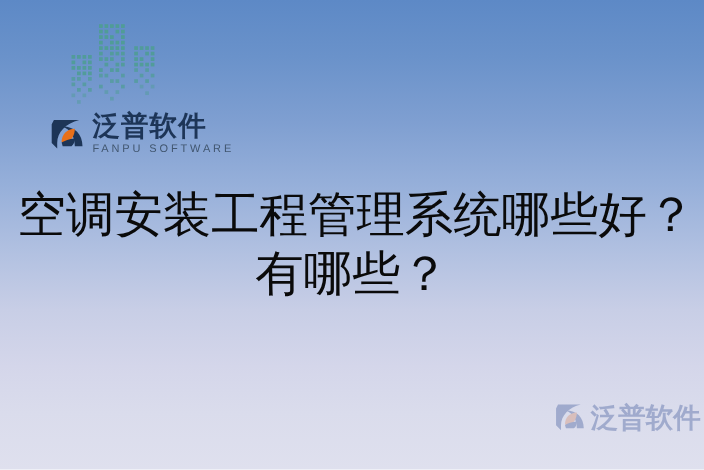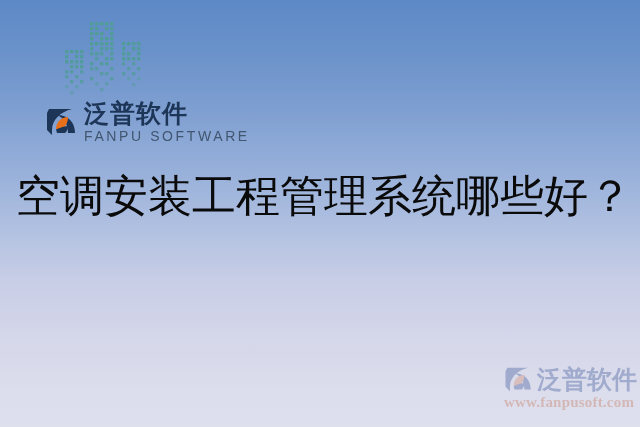--- a/index.html
+++ b/index.html
@@ -66,21 +66,21 @@
     font-family: "Liberation Sans", "DejaVu Sans", sans-serif;
     font-size: 25px;
     font-weight: 700;
     color: #1d3557;
     letter-spacing: 1px;
     white-space: nowrap;
   }
   #brand-en {
     margin-top: 3px;
     font-family: "Liberation Sans", sans-serif;
-    font-size: 14px;
+    font-size: 10px;
     font-weight: 400;
     color: #41566f;
     letter-spacing: 2.6px;
     white-space: nowrap;
   }
 
   
   #headline {
     position: absolute;
     left: 0;
@@ -269,30 +269,30 @@
       </svg>
     </span>
     <span id="brand-words">
       <span id="brand-cn">泛普软件</span>
       <span id="brand-en">FANPU SOFTWARE</span>
     </span>
   </div>
 
   <div id="headline">
     <span class="hl-line hl-line-1">空调安装工程管理系统哪些好？</span>
+    <span class="hl-line hl-line-2">有哪些？</span>
   </div>
 
   <div id="watermark">
     <div id="wm-row">
       <span id="wm-mark">
         <svg viewBox="0 0 64 60" xmlns="http://www.w3.org/2000/svg" aria-hidden="true">
           <path d="M6 4 L52 4 C28 10 12 26 12 46 L12 56 L2 46 L2 12 Z" fill="#5a6fa8"></path>
           <path d="M22 52 L58 52 C58 30 44 16 22 16 C36 22 44 34 44 52 Z" fill="#5a6fa8"></path>
           <path d="M20 44 C20 30 30 20 44 20 C44 32 38 42 28 46 Z" fill="#d79b83"></path>
           <path d="M20 45 C26 42 33 39 44 38 C44 44 42 49 38 52 L22 52 Z" fill="#5a6fa8"></path>
         </svg>
       </span>
       <span id="wm-cn">泛普软件</span>
     </div>
-    <div id="wm-url">www.fanpusoft.com</div>
   </div>
 
 </div>
 
 </body></html>

